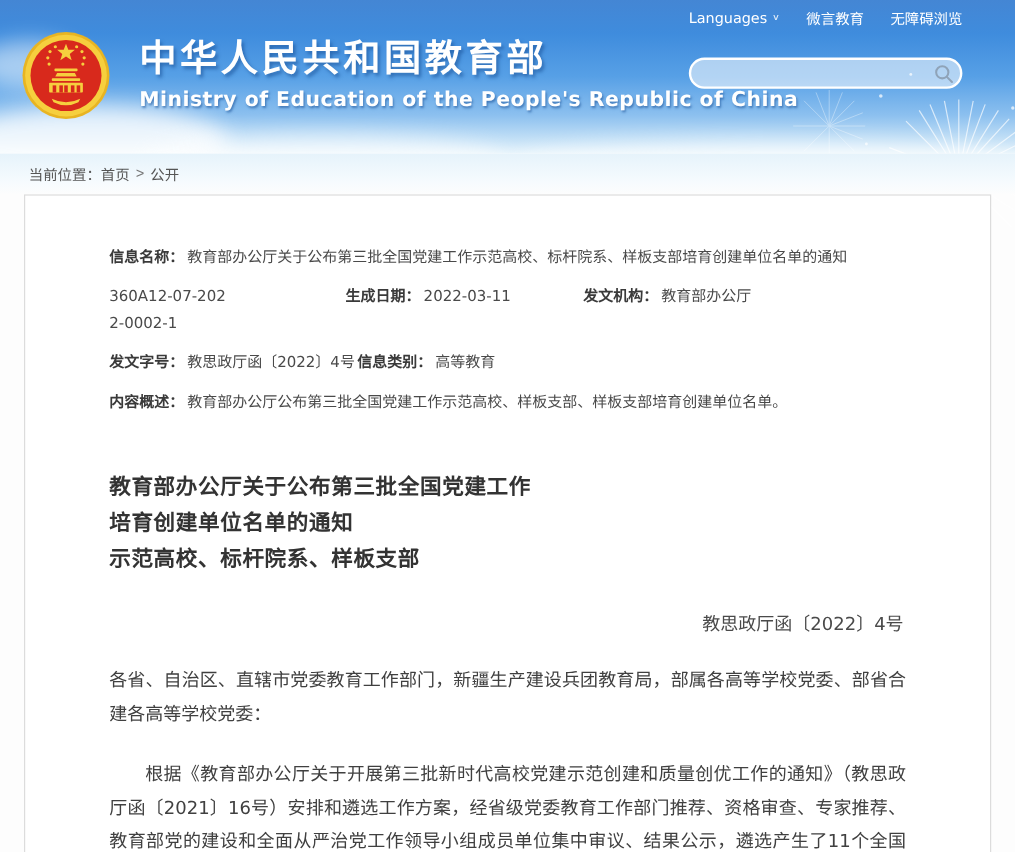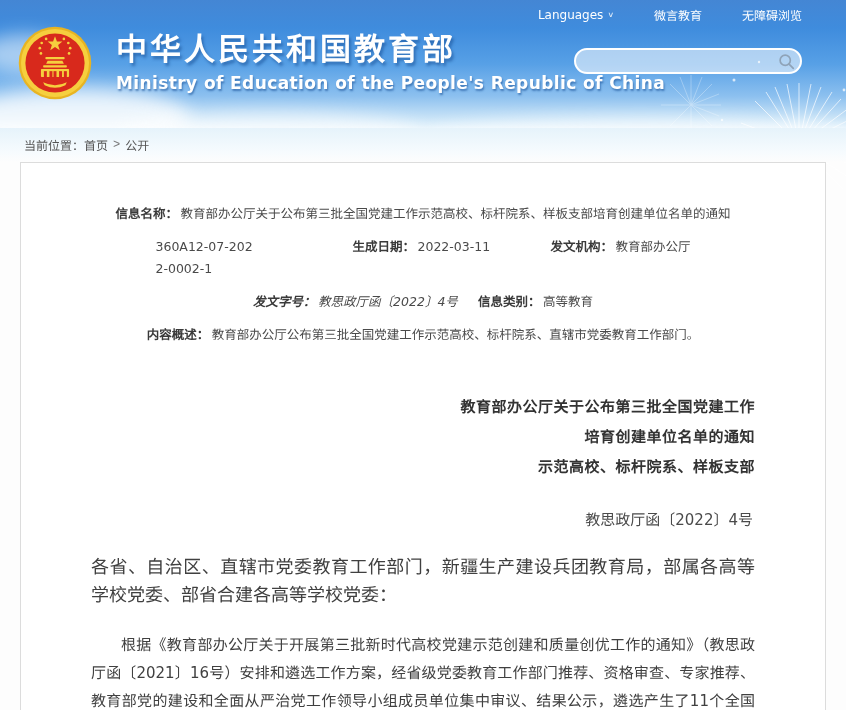--- a/index.html
+++ b/index.html
@@ -20,21 +20,21 @@
     overflow:visible;
     z-index:1;
   }
   .cloud { position:absolute; background:#fff; border-radius:50%; filter:blur(9px); opacity:.75; }
   .cloud.c1 { left:-40px; top:88px; width:230px; height:60px; }
   .cloud.c2 { left:120px; top:112px; width:300px; height:46px; opacity:.55;}
   .cloud.c3 { left:-20px; top:34px; width:90px; height:40px; opacity:.5;}
   .cloud.c4 { left:430px; top:118px; width:420px; height:40px; opacity:.5;}
   .topnav {
     position:absolute; top:6px; right:44px;
-    display:flex; align-items:center; gap:40px;
+    display:flex; align-items:center; gap:22px;
     color:#fff; font-size:12px; z-index:5;
   }
   .topnav a { color:#fff; text-decoration:none; display:flex; align-items:center; gap:4px;}
   .chev { font-size:9px; opacity:.85; transform:scaleY(.8); display:inline-block;}
   .brand { position:absolute; left:18px; top:26px; display:flex; align-items:flex-start; z-index:4;}
   .emblem { width:74px; height:74px; flex:0 0 auto; }
   .brand-text { margin-left:24px; padding-top:6px; }
   .site-title {
     font-size:31px; font-weight:700; color:#fff; letter-spacing:3px;
     text-shadow:2px 3px 3px rgba(25,80,150,.6);
@@ -74,46 +74,46 @@
   .doc-card {
     margin:0 20px;
     background:#fff;
     border:1px solid #dcdcdc;
     min-height:548px;
     padding:40px 70px 30px 70px;
     position:relative; z-index:3;
   }
   
   .meta { font-size:12.5px; line-height:22px; color:#4a4a4a; }
-  .meta-row { display:flex; margin-bottom:11px; align-items:flex-start;justify-content:center;}
+  .meta-row { display:flex; margin-bottom:11px; align-items:flex-start;}
   .meta-label { font-weight:700; color:#3a3a3a; width:65px; flex:0 0 65px; }
   .meta-cell-a { display:flex; width:197px; flex:0 0 197px; }
-  .meta-cell-a.wide { width:auto; flex:0 1 auto; margin-right:20px;font-style:italic;}
+  .meta-cell-a.wide { width:auto; flex:0 1 auto; margin-right:2px;}
   .meta-cell-b { display:flex; width:198px; flex:0 0 198px; }
   .meta-cell-c { display:flex; }
   .meta-val { color:#4a4a4a; }
   .meta-val.index { display:inline-block; max-width:104px; word-break:break-all; }
   .meta-val.nowrap { white-space:nowrap; }
   
   .doc-title {
     margin-top:46px;
-    text-align:right;
-    font-size:15px; font-weight:700; color:#333;
+    text-align:left;
+    font-size:18px; font-weight:700; color:#333;
     line-height:30px;
     letter-spacing:.5px;
   }
   .doc-number {
     margin-top:26px;
     text-align:right;
     font-size:15px; color:#4a4a4a;
     padding-right:2px;
   }
   .salutation {
     margin-top:24px;
-    font-size:18px; line-height:28px; color:#404040;
+    font-size:15px; line-height:28px; color:#404040;
     text-align:justify;
   }
   .body-para {
     margin-top:22px;
     font-size:15px; line-height:28px; color:#404040;
     text-indent:2em;
     text-align:justify;
   }
 </style>
 </head>
@@ -272,21 +272,21 @@
         <span class="meta-val nowrap">教思政厅函〔2022〕4号</span>
       </span>
       <span class="meta-cell-c">
         <span class="meta-label">信息类别：</span>
         <span class="meta-val nowrap">高等教育</span>
       </span>
     </div>
 
     <div class="meta-row">
       <span class="meta-label">内容概述：</span>
-      <span class="meta-val">教育部办公厅公布第三批全国党建工作示范高校、标杆院系、直辖市党委教育工作部门。</span>
+      <span class="meta-val">教育部办公厅公布第三批全国党建工作示范高校、样板支部、样板支部培育创建单位名单。</span>
     </div>
   </section>
 
   <h1 class="doc-title">
     <div>教育部办公厅关于公布第三批全国党建工作</div>
     <div>培育创建单位名单的通知</div>
     <div>示范高校、标杆院系、样板支部</div>
   </h1>
 
   <div class="doc-number">教思政厅函〔2022〕4号</div>

